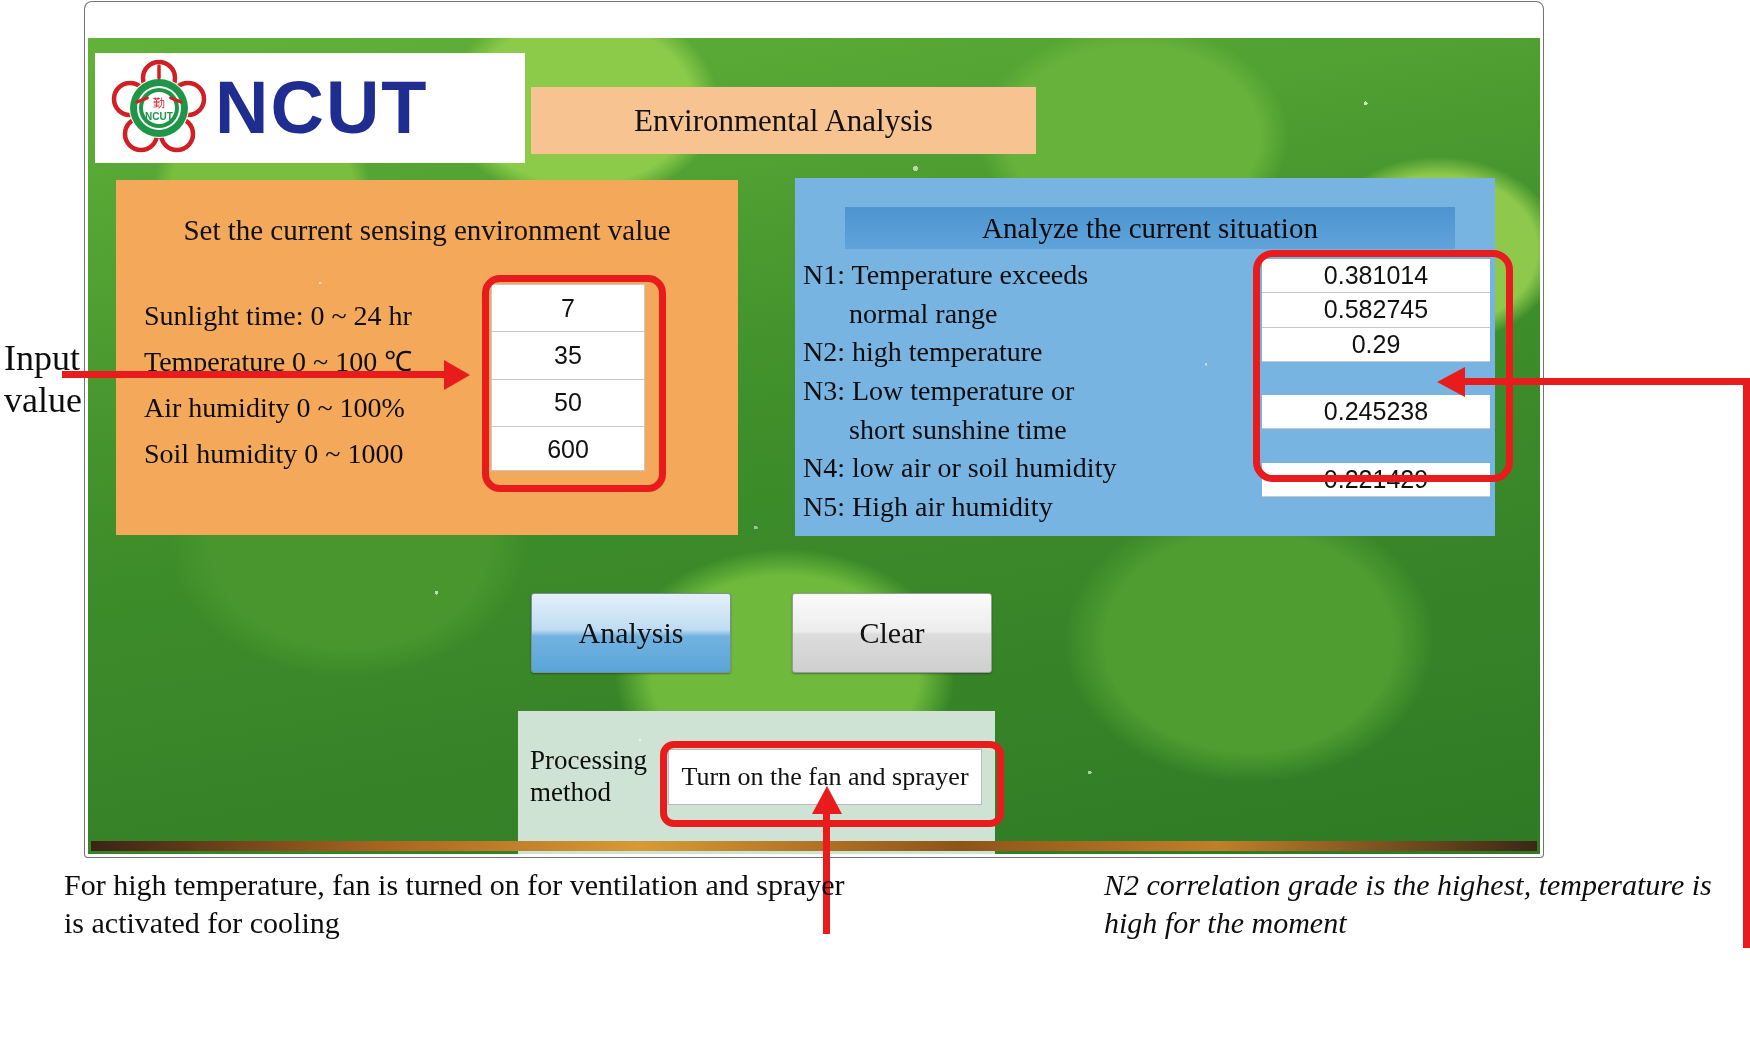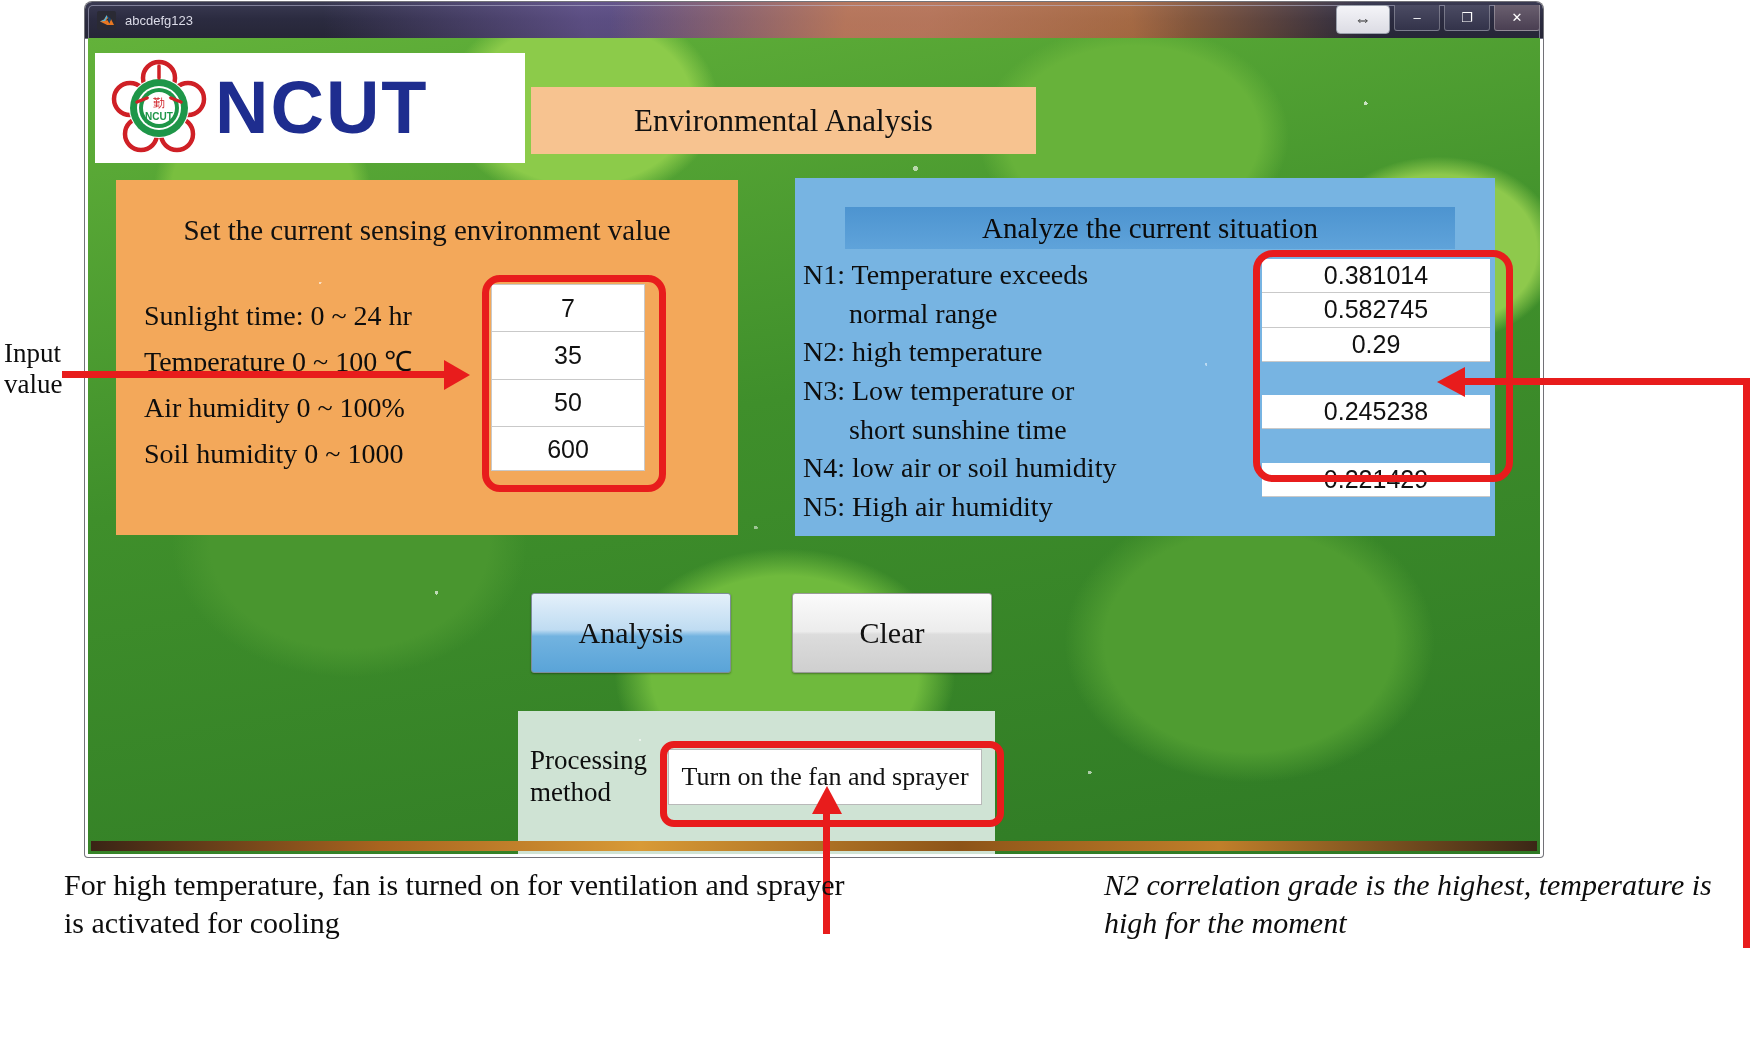--- a/index.html
+++ b/index.html
@@ -204,50 +204,31 @@
     display:flex;align-items:center;justify-content:center;
     font-size:26px;color:#111;
   }
   #process-highlight{
     position:absolute;left:142px;top:30px;width:330px;height:72px;
     border:7px solid #e81c1c;border-radius:14px;pointer-events:none;
   }
 
   
   .ann-label{
-    position:absolute;font-size:27px;color:#0d0d0d;line-height:1.16;
+    position:absolute;font-size:36px;color:#0d0d0d;line-height:1.16;
   }
   .arrow-line{position:absolute;background:#e81c1c;}
   .arrow-head{position:absolute;width:0;height:0;}
   .caption{position:absolute;font-size:30px;color:#0d0d0d;line-height:1.28;}
 </style>
 </head>
 <body>
 
 <div id="app-window">
 
-  <div id="titlebar">
-    <div id="titlebar-inner"></div>
-
-    <div class="matlab-icon">
-      <svg width="16" height="16" viewBox="0 0 16 16">
-        <path d="M1 9.4 L5.2 7.6 L7.6 3.2 L9.2 6.2 L8 6.9 L7.1 8.8 L8.6 8.2 L10.3 11.5 L12 7 L15 13 L8.2 13 Z" fill="#e87722"></path>
-        <path d="M1 9.4 L5.2 7.6 L7.6 3.2 L8.4 4.7 L6 9 Z" fill="#4db6e2"></path>
-        <path d="M7.6 3.2 L9.2 6.2 L10.3 11.5 L12 7 Z" fill="#0f4c81" opacity=".85"></path>
-      </svg>
-    </div>
-    <div class="win-title">abcdefg123</div>
-
-    <div class="win-btns">
-      <div class="resize-btn">⇔</div>
-      <div class="sysbtn">–</div>
-      <div class="sysbtn">❐</div>
-      <div class="sysbtn close">✕</div>
-    </div>
-  </div>
 
   <div id="client">
 
     <div id="logo-box">
       <div class="logo-mark">
         <svg width="104" height="104" viewBox="0 0 104 104">
           <g fill="none" stroke="#cf2026" stroke-width="4.5">
             <circle cx="52" cy="22" r="16"></circle>
             <circle cx="81" cy="43" r="16"></circle>
             <circle cx="70" cy="78" r="16"></circle>

